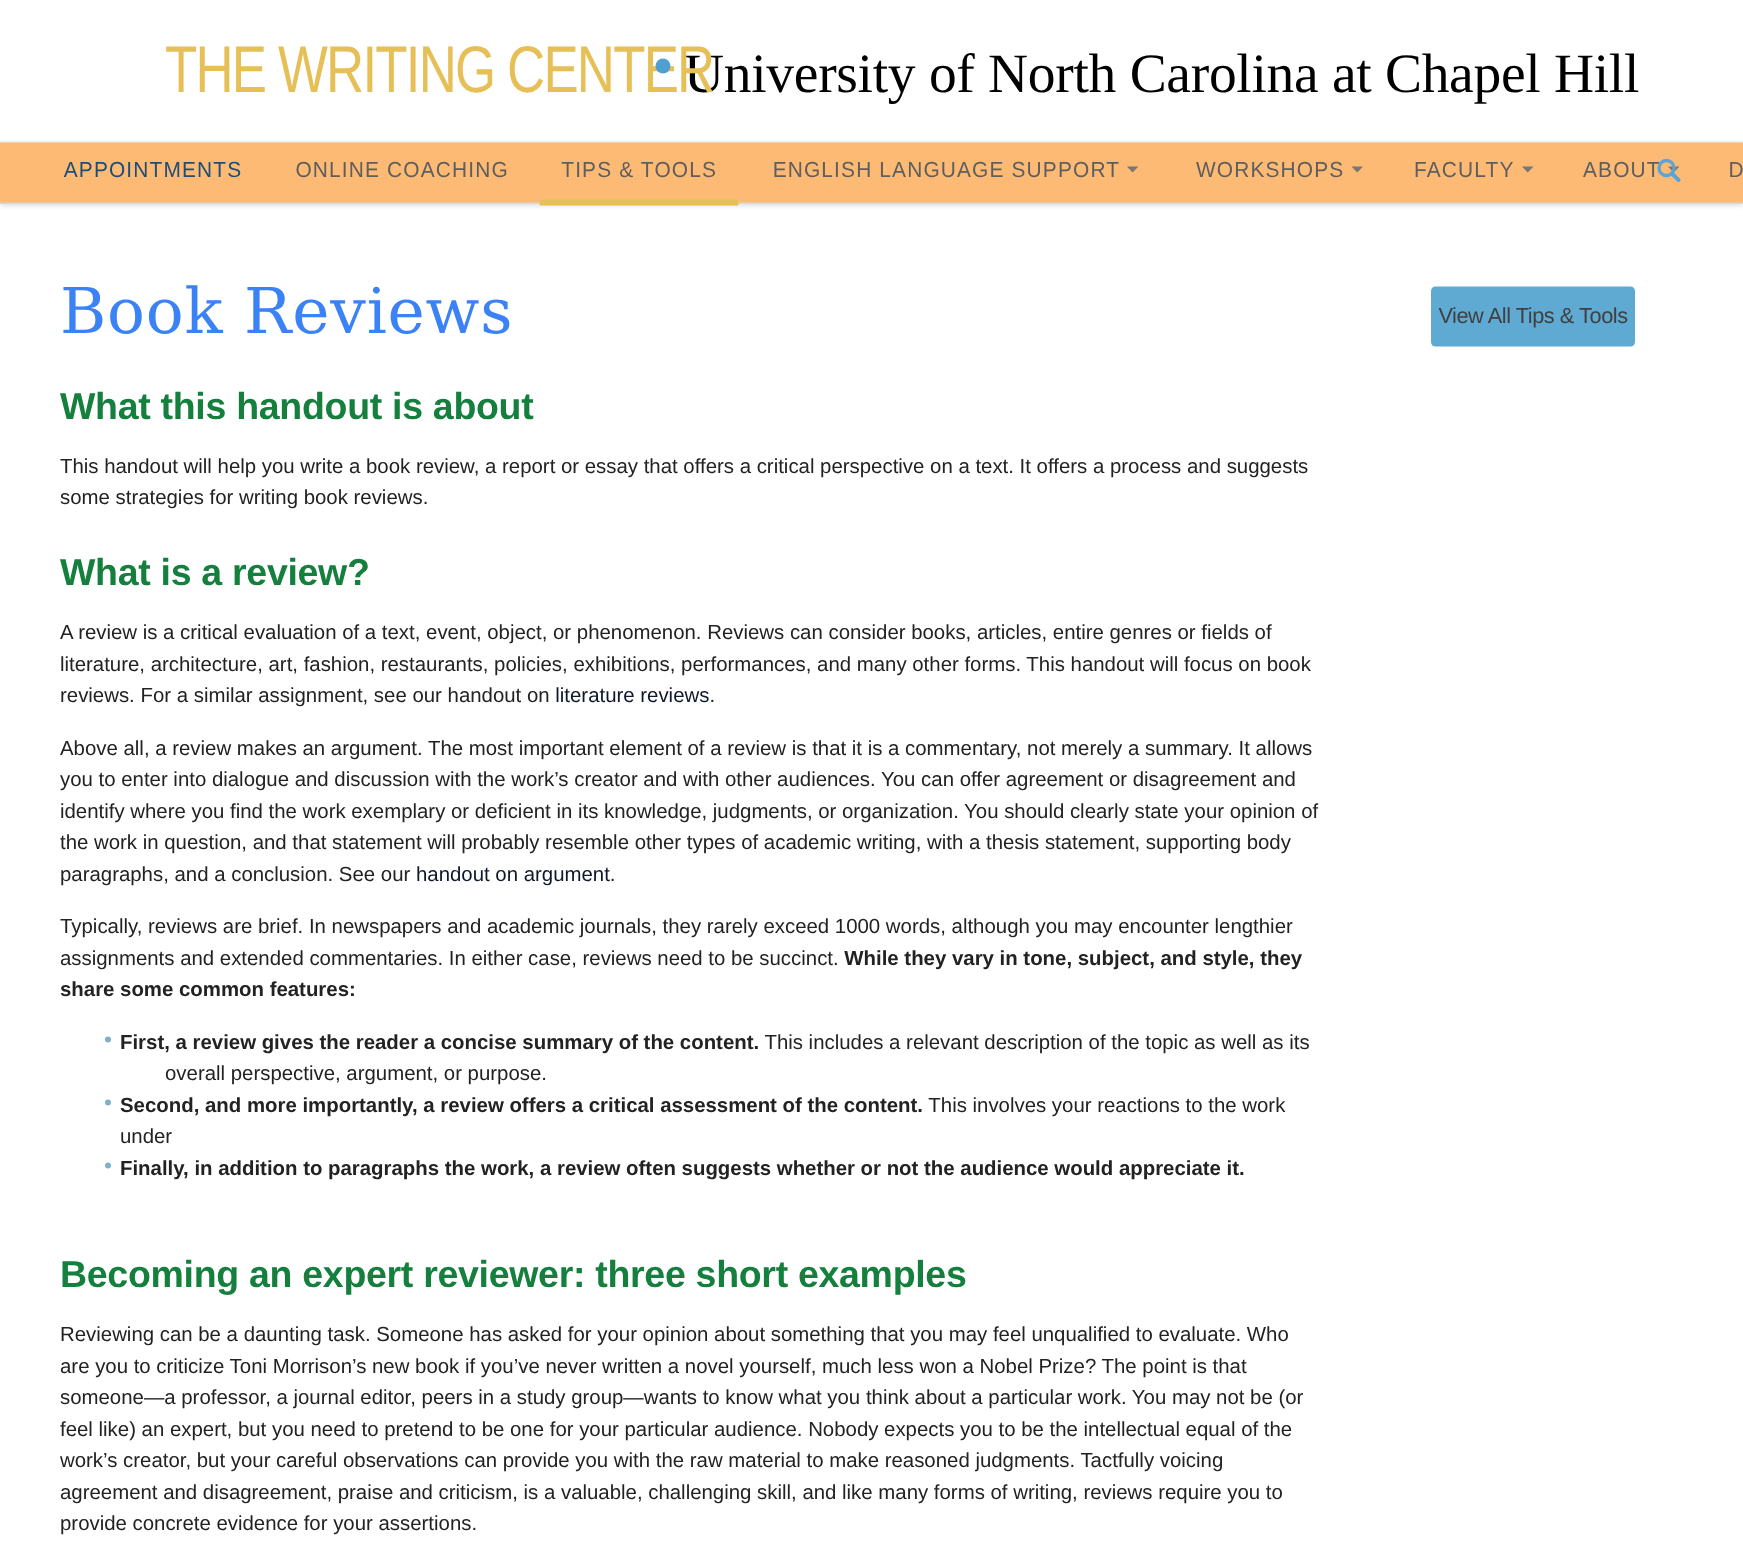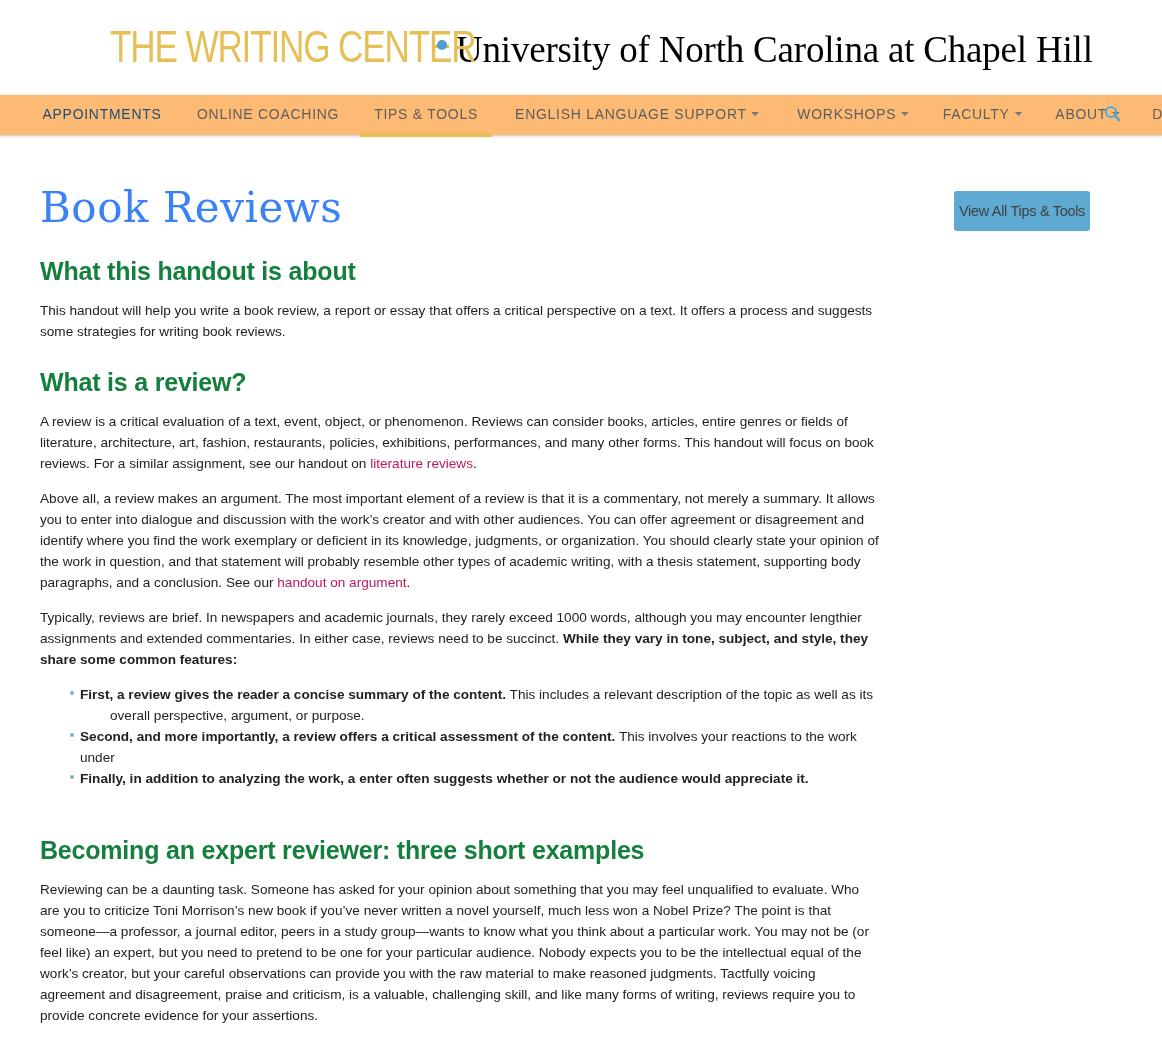--- a/index.html
+++ b/index.html
@@ -20,21 +20,21 @@
   .nav-item.appointments { color: #1d4d78; }
   .nav-item.active::after { content: ""; position: absolute; left: 0; right: 0; bottom: -1px; height: 4px; background: #e6bf57; }
   .caret { display: inline-block; width: 0; height: 0; border-left: 4px solid transparent; border-right: 4px solid transparent; border-top: 4px solid #777; margin-left: 5px; vertical-align: middle; position: relative; top: -1px; }
   .search-btn { position: absolute; left: 1104px; top: 10px; width: 20px; height: 20px; cursor: pointer; }
 
   
   .content { position: absolute; left: 40px; top: 136px; width: 840px; }
   .page-title { font-family: "DejaVu Serif", "Liberation Serif", serif; font-size: 42px; font-weight: normal; color: #3b82f6; position: absolute; top: 47px; left: 0; letter-spacing: 0.5px; white-space: nowrap; }
   h2.sec { font-family: "Liberation Sans", sans-serif; font-weight: bold; font-size: 25px; color: #15803d; position: absolute; left: 0; white-space: nowrap; letter-spacing: -0.2px; }
   p.body, ul.features { font-size: 13.6px; line-height: 21px; color: #222; position: absolute; left: 0; width: 840px; }
-  p.body a, .link { color: #be185d; text-decoration: none; }
+  p.body a, .link { color: #0f172a; text-decoration: none; }
   b { font-weight: bold; }
   ul.features { list-style: none; left: 20px; width: 820px; }
   ul.features li { position: relative; padding-left: 10px; text-indent: -10px; margin-left: 10px; }
   ul.features li .bullet { display: inline-block; width: 4px; height: 4px; border-radius: 50%; background: #7fb0cc; margin-right: 6px; vertical-align: middle; position: relative; top: -2px; }
   ul.features li .cont { display: block; padding-left: 30px; text-indent: 0; }
 
   .view-all-btn { position: absolute; left: 918px; top: 191px; width: 136px; height: 40px; background: #5eaad3; color: #404040; border-radius: 3px; font-size: 14.5px; line-height: 40px; text-align: center; letter-spacing: -0.3px; cursor: pointer; margin-left: 36px; }
 </style>
 </head>
 <body>
@@ -77,18 +77,18 @@
   <h2 class="sec" style="top:232px;">What is a review?</h2>
   <p class="body" style="top:275px;"><span>A review is a critical evaluation of a text, event, object, or phenomenon. Reviews can consider books, articles, entire genres or fields of literature, architecture, art, fashion, restaurants, policies, exhibitions, performances, and many other forms. This handout will focus on book reviews. For a similar assignment, see our handout on </span><a class="link">literature reviews</a><span>.</span></p>
 
   <p class="body" style="top:352px;"><span>Above all, a review makes an argument. The most important element of a review is that it is a commentary, not merely a summary. It allows you to enter into dialogue and discussion with the work’s creator and with other audiences. You can offer agreement or disagreement and identify where you find the work exemplary or deficient in its knowledge, judgments, or organization. You should clearly state your opinion of the work in question, and that statement will probably resemble other types of academic writing, with a thesis statement, supporting body paragraphs, and a conclusion. See our </span><a class="link">handout on argument</a><span>.</span></p>
 
   <p class="body" style="top:471px;"><span>Typically, reviews are brief. In newspapers and academic journals, they rarely exceed 1000 words, although you may encounter lengthier assignments and extended commentaries. In either case, reviews need to be succinct. </span><b>While they vary in tone, subject, and style, they share some common features:</b></p>
 
   <ul class="features" style="top:548px; left:20px;">
     <li><span class="bullet"></span><b>First, a review gives the reader a concise summary of the content.</b><span> This includes a relevant description of the topic as well as its</span><span class="cont">overall perspective, argument, or purpose.</span></li>
     <li><span class="bullet"></span><b>Second, and more importantly, a review offers a critical assessment of the content.</b><span> This involves your reactions to the work under</span></li>
-    <li><span class="bullet"></span><b>Finally, in addition to analyzing the work, a enter often suggests whether or not the audience would appreciate it.</b></li>
+    <li><span class="bullet"></span><b>Finally, in addition to paragraphs the work, a review often suggests whether or not the audience would appreciate it.</b></li>
   </ul>
 
   <h2 class="sec" style="top:700px;">Becoming an expert reviewer: three short examples</h2>
   <p class="body" style="top:743px;">Reviewing can be a daunting task. Someone has asked for your opinion about something that you may feel unqualified to evaluate. Who are you to criticize Toni Morrison’s new book if you’ve never written a novel yourself, much less won a Nobel Prize? The point is that someone—a professor, a journal editor, peers in a study group—wants to know what you think about a particular work. You may not be (or feel like) an expert, but you need to pretend to be one for your particular audience. Nobody expects you to be the intellectual equal of the work’s creator, but your careful observations can provide you with the raw material to make reasoned judgments. Tactfully voicing agreement and disagreement, praise and criticism, is a valuable, challenging skill, and like many forms of writing, reviews require you to provide concrete evidence for your assertions.</p>
 </main>
 
 </body></html>

